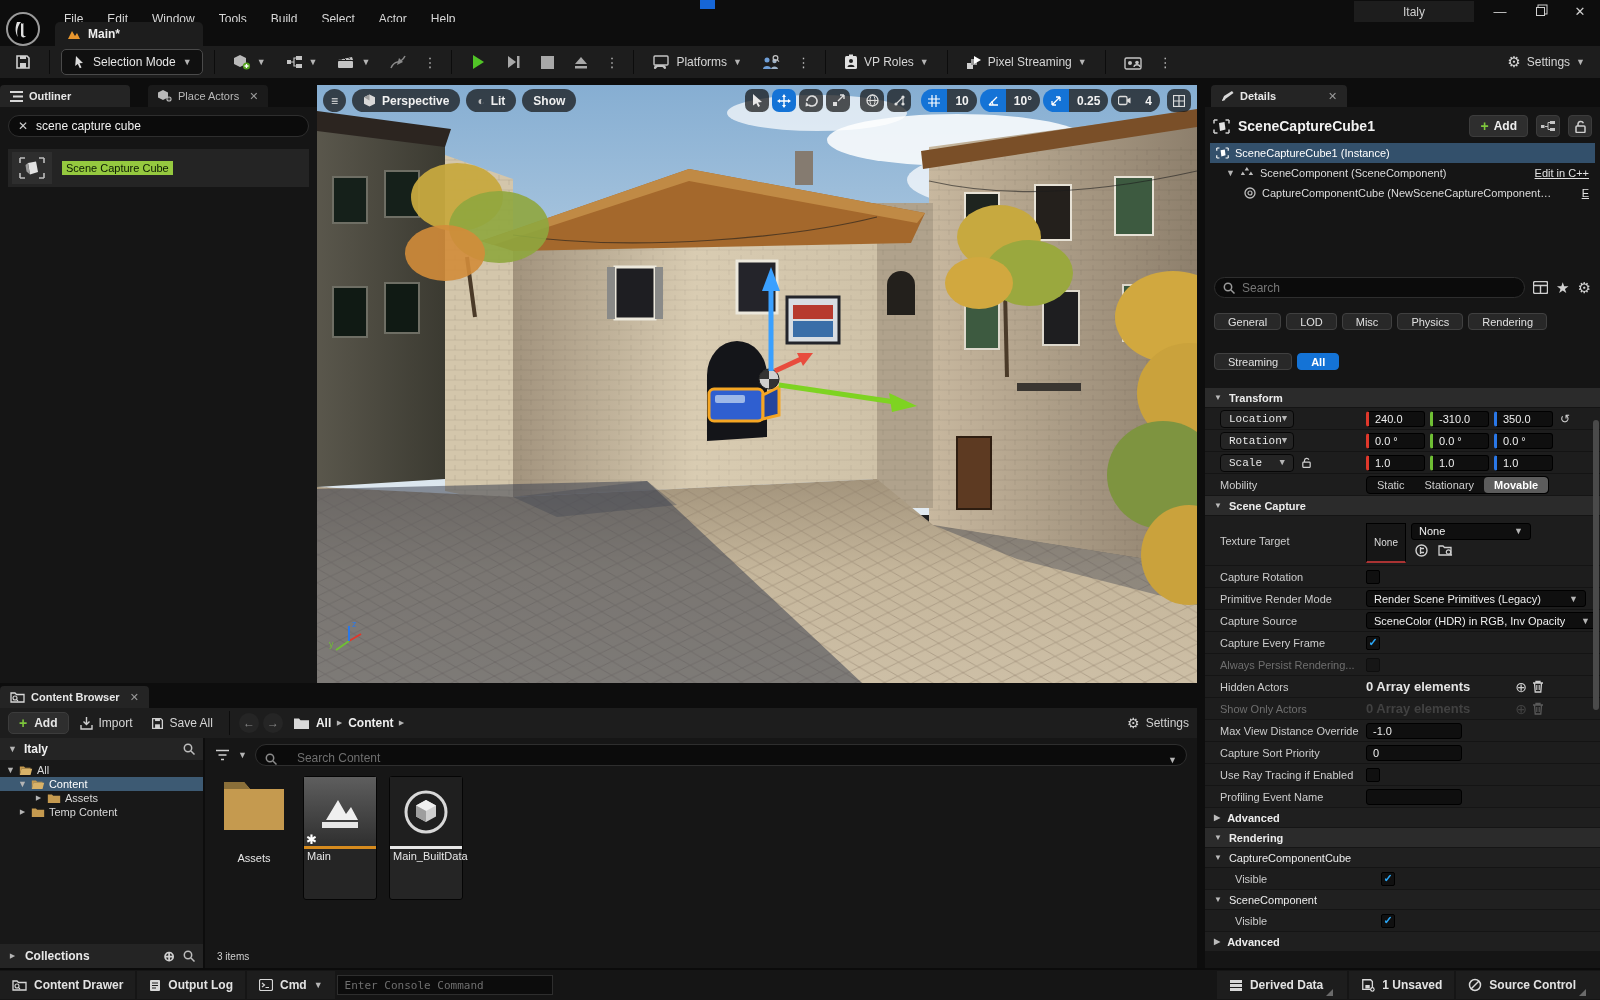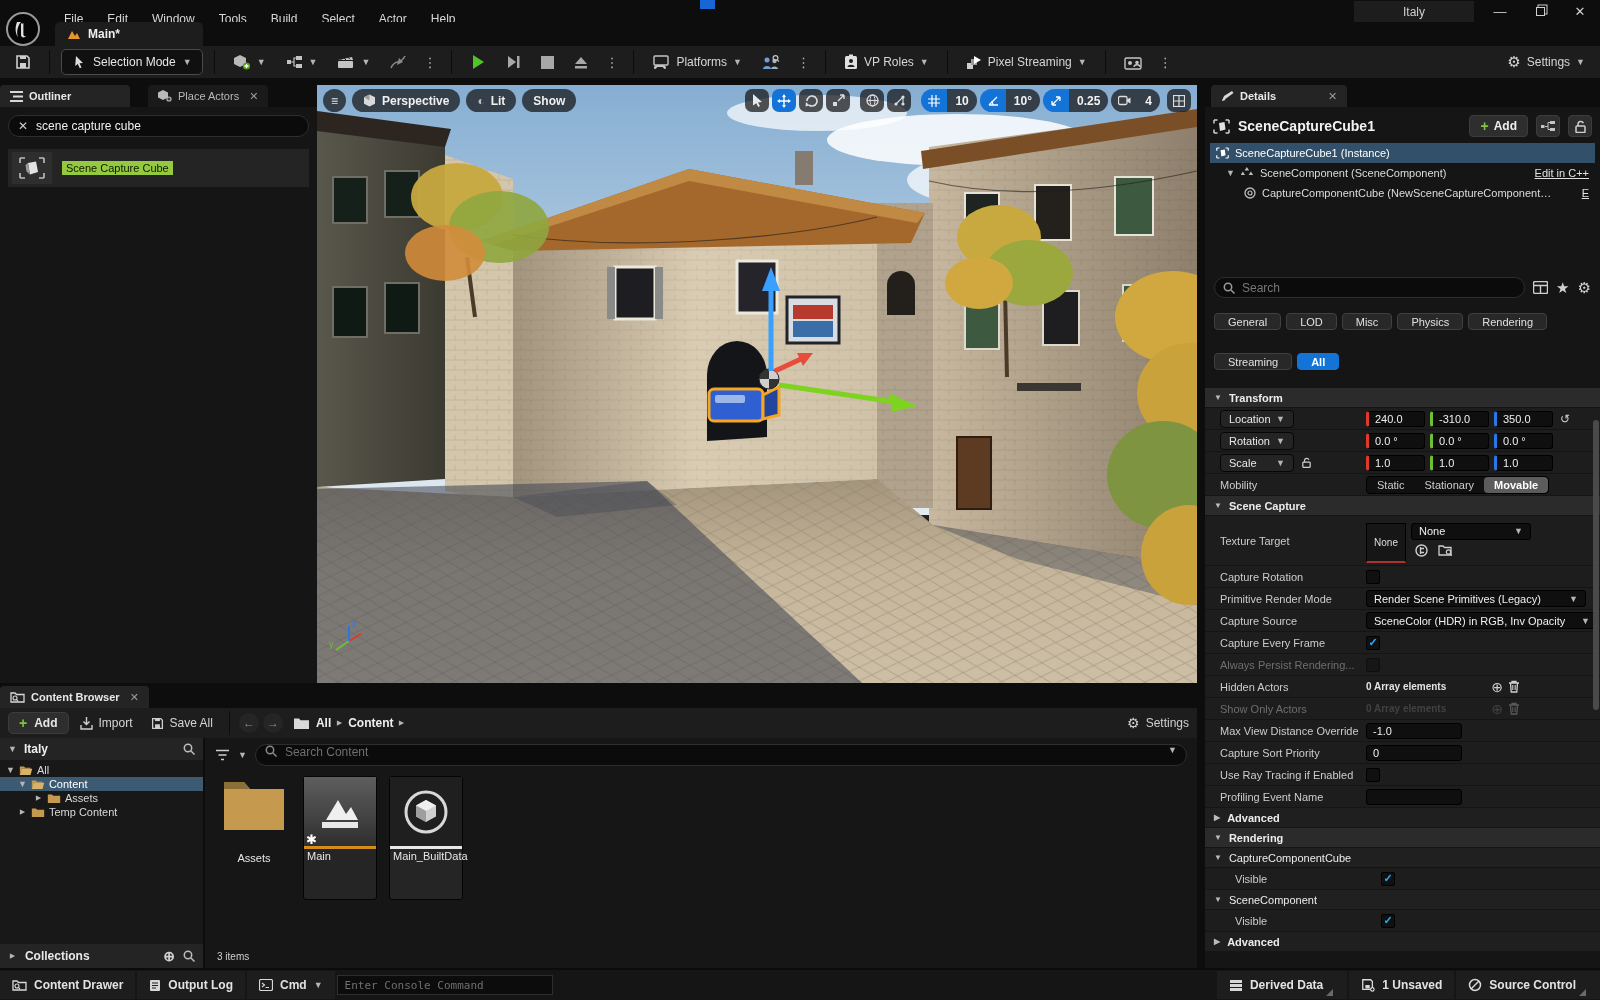--- a/index.html
+++ b/index.html
@@ -83,43 +83,43 @@
   .lbl.dim { color:#6e6e6e; }
   .valcell { display:flex; align-items:center; gap:5px; padding-right:8px; }
   .cb { width:14px; height:14px; background:#101010; border:1px solid #000; border-radius:2px; display:flex; align-items:center; justify-content:center; }
   .cb.on::after { content:"✓"; color:#2aa7f6; font-weight:bold; font-size:11px; }
   .tin { background:#0f0f0f; border:1px solid #000; border-radius:3px; height:16px; color:#efefef; font-size:11px; padding:0 6px; display:flex; align-items:center; }
   .vf { width:59px; border-left:3px solid; }
   .vf.x { border-left-color:#e0382b; }
   .vf.y { border-left-color:#6fbf34; }
   .vf.z { border-left-color:#2a78e8; }
   .dd { background:#0f0f0f; border:1px solid #000; border-radius:3px; height:17px; display:flex; align-items:center; justify-content:space-between; gap:6px; padding:0 7px; font-size:11px; color:#efefef; }
-  .xyz-lbl { background:#242424; border:1px solid #060606; border-radius:4px; height:18px; width:74px; display:flex; align-items:center; justify-content:space-between; padding:0 8px; color:#e8e8e8; font-size:11px; }
+  .xyz-lbl { background:#242424; border:1px solid #060606; border-radius:4px; height:18px; width:74px; display:flex; align-items:center; justify-content:space-between; padding:0 8px; color:#e8e8e8; font-size:11px;font-family:Liberation Mono, monospace; }
   .seg { display:flex; background:#101010; border:1px solid #000; border-radius:4px; overflow:hidden; height:18px; }
   .seg span { padding:0 10px; display:flex; align-items:center; font-size:11px; color:#cdcdcd; }
   .seg span.on { background:#5c5c5c; color:#fff; font-weight:bold; border-radius:4px; }
-  .array-txt { font-size:10px; color:#e4e4e4; font-weight:bold; }
+  .array-txt { font-size:13px; color:#e4e4e4; font-weight:bold; }
   .array-txt.dim, .icn.dim { color:#5f5f5f; opacity:.55; }
   .icn { color:#d0d0d0; display:flex; align-items:center; justify-content:center; }
   .tt-thumb { width:40px; height:40px; background:#161616; border:1px solid #000; border-bottom:2px solid #a33; display:flex; align-items:center; justify-content:center; font-size:10px; color:#ddd; }
   .dscroll { position:absolute; right:1px; top:335px; width:6px; height:290px; background:#4a4a4a; border-radius:3px; }
 
   
   .cbrowser { left:0; top:686px; width:1197px; height:282px; background:#151515; }
   .cb-toolbar { height:30px; display:flex; align-items:center; gap:4px; padding:0 8px; background:#1d1d1d; }
   .cb-body { position:absolute; top:52px; left:0; right:0; bottom:0; display:flex; }
   .cb-left { width:205px; display:flex; flex-direction:column; border-right:2px solid #0d0d0d; background:#181818; }
   .cb-left-head { height:22px; background:#242424; display:flex; align-items:center; gap:7px; padding:0 8px; color:#efefef; font-weight:bold; }
   .tree { padding:3px 0; flex:1; }
   .trow { height:14px; display:flex; align-items:center; gap:4px; font-size:11px; color:#d8d8d8; padding-left:6px; }
   .trow.sel { background:#3d5a73; color:#fff; }
   .collections { height:24px; background:#242424; display:flex; align-items:center; gap:8px; padding:0 8px; color:#e8e8e8; font-weight:bold; }
   .cb-right { flex:1; position:relative; background:#161616; }
   .cb-filter-row { display:flex; align-items:center; gap:8px; padding:6px 10px 0 10px; }
-  .csearch { flex:1; height:22px; background:#0b0b0b; border:1px solid #2e2e2e; border-radius:11px; display:flex; align-items:flex-start; gap:8px; padding:0 9px; color:#6f6f6f; }
+  .csearch { flex:1; height:22px; background:#0b0b0b; border:1px solid #2e2e2e; border-radius:11px; display:flex; align-items:flex-end; gap:20px; padding:0 9px; color:#6f6f6f; }
   .tiles { display:flex; gap:12px; padding:10px 12px; align-items:flex-start; }
   .tile { width:74px; display:flex; flex-direction:column; align-items:center; }
   .tile-card { width:74px; height:124px; background:#252525; border:1px solid #050505; border-radius:3px; }
   .thumb { width:72px; height:72px; display:flex; align-items:center; justify-content:center; position:relative; }
   .thumb.level { background:linear-gradient(#5e5e5e,#2f2f2f); border-bottom:3px solid #d68b1e; }
   .thumb.bdata { background:#1f1f1f; border-bottom:3px solid #e8e8e8; }
   .tile-name { font-size:11px; color:#e6e6e6; padding:4px 3px 0 3px; align-self:flex-start; }
   .dirty-star { position:absolute; left:2px; bottom:-1px; color:#fff; font-size:13px; }
   .items-count { position:absolute; left:12px; bottom:6px; color:#cfcfcf; font-size:10px; }
 

